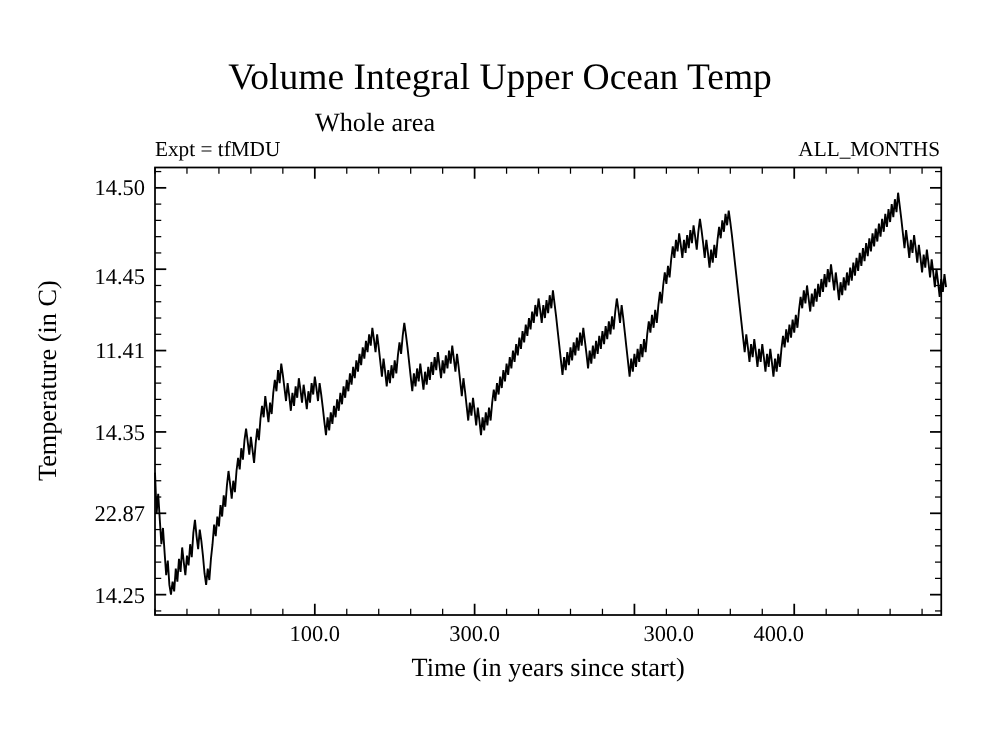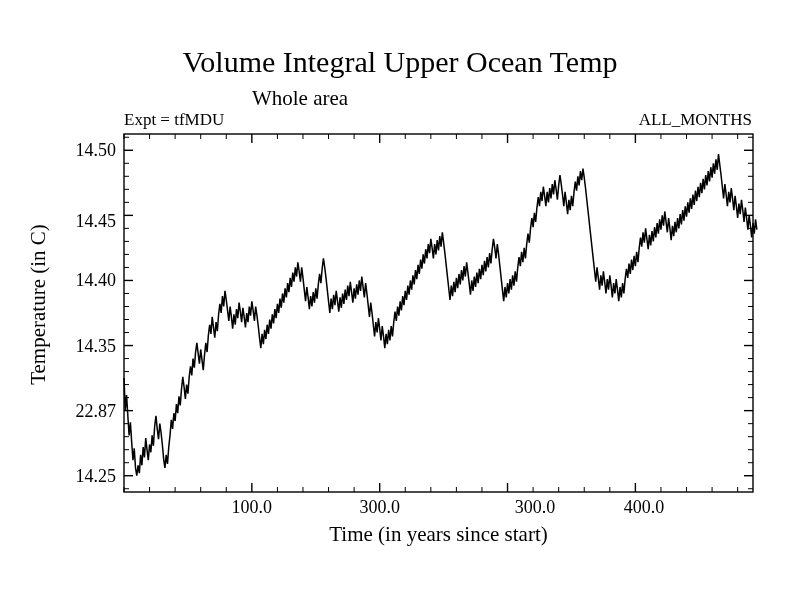--- a/index.html
+++ b/index.html
@@ -220,24 +220,24 @@
       </g>
     <g id="data-lines">
         <polyline points="124.00,378.09 125.28,410.64 126.56,395.01 127.84,415.84 129.11,435.37 130.39,422.35 131.67,441.88 132.95,460.11 134.23,448.39 135.51,467.92 136.78,475.73 138.06,465.31 139.34,473.12 140.62,454.90 141.90,465.31 143.18,447.09 144.46,457.50 145.73,437.97 147.01,449.69 148.29,460.11 149.57,444.48 150.85,452.29 152.13,435.37 153.40,445.79 154.68,426.26 155.96,415.84 157.24,428.86 158.52,439.28 159.80,423.65 161.08,432.77 162.35,444.48 163.63,458.80 164.91,467.92 166.19,454.90 167.47,464.01 168.75,447.09 170.02,435.37 171.30,419.75 172.58,428.86 173.86,413.24 175.14,421.05 176.42,404.13 177.70,413.24 178.97,396.32 180.25,405.43 181.53,388.51 182.81,376.79 184.09,387.20 185.37,398.92 186.64,384.60 187.92,393.71 189.20,376.79 190.48,366.37 191.76,375.49 193.04,358.56 194.32,367.68 195.59,352.05 196.87,342.94 198.15,353.36 199.43,363.77 200.71,349.45 201.99,359.87 203.26,370.28 204.54,354.66 205.82,342.94 207.10,352.05 208.38,335.13 209.66,324.72 210.93,333.83 212.21,316.91 213.49,327.32 214.77,337.73 216.05,322.11 217.33,331.23 218.61,314.30 219.88,303.89 221.16,313.00 222.44,296.08 223.72,306.49 225.00,290.87 226.28,299.98 227.55,310.40 228.83,320.81 230.11,306.49 231.39,316.91 232.67,328.62 233.95,314.30 235.23,324.72 236.50,309.09 237.78,318.21 239.06,302.59 240.34,311.70 241.62,322.11 242.90,307.79 244.17,316.91 245.45,327.32 246.73,313.00 248.01,322.11 249.29,306.49 250.57,315.60 251.85,301.28 253.12,310.40 254.40,320.81 255.68,306.49 256.96,315.60 258.24,326.02 259.52,337.73 260.79,348.15 262.07,333.83 263.35,344.24 264.63,329.92 265.91,339.04 267.19,324.72 268.47,333.83 269.74,319.51 271.02,328.62 272.30,314.30 273.58,323.41 274.86,309.09 276.14,318.21 277.41,303.89 278.69,313.00 279.97,298.68 281.25,307.79 282.53,293.47 283.81,302.59 285.09,288.27 286.36,297.38 287.64,283.06 288.92,292.17 290.20,277.85 291.48,286.96 292.76,272.64 294.03,281.76 295.31,267.44 296.59,276.55 297.87,262.23 299.15,271.34 300.43,281.76 301.71,267.44 302.98,277.85 304.26,289.57 305.54,301.28 306.82,286.96 308.10,297.38 309.38,309.09 310.65,296.08 311.93,306.49 313.21,292.17 314.49,302.59 315.77,288.27 317.05,298.68 318.33,284.36 319.60,273.95 320.88,283.06 322.16,268.74 323.44,258.32 324.72,267.44 326.00,277.85 327.27,289.57 328.55,301.28 329.83,313.00 331.11,298.68 332.39,309.09 333.67,294.77 334.95,305.19 336.22,290.87 337.50,301.28 338.78,311.70 340.06,297.38 341.34,307.79 342.62,293.47 343.89,303.89 345.17,289.57 346.45,299.98 347.73,285.66 349.01,296.08 350.29,281.76 351.57,292.17 352.84,302.59 354.12,288.27 355.40,298.68 356.68,284.36 357.96,294.77 359.24,280.45 360.51,290.87 361.79,276.55 363.07,286.96 364.35,297.38 365.63,283.06 366.91,293.47 368.18,305.19 369.46,316.91 370.74,302.59 372.02,313.00 373.30,324.72 374.58,336.43 375.86,322.11 377.13,332.53 378.41,318.21 379.69,328.62 380.97,340.34 382.25,326.02 383.53,336.43 384.80,348.15 386.08,333.83 387.36,344.24 388.64,329.92 389.92,340.34 391.20,326.02 392.48,336.43 393.75,322.11 395.03,311.70 396.31,320.81 397.59,306.49 398.87,315.60 400.15,301.28 401.42,310.40 402.70,296.08 403.98,305.19 405.26,290.87 406.54,299.98 407.82,285.66 409.10,294.77 410.37,280.45 411.65,289.57 412.93,275.25 414.21,284.36 415.49,270.04 416.77,279.15 418.04,264.83 419.32,273.95 420.60,259.63 421.88,268.74 423.16,254.42 424.44,263.53 425.72,249.21 426.99,258.32 428.27,244.00 429.55,253.12 430.83,238.80 432.11,247.91 433.39,258.32 434.66,244.00 435.94,254.42 437.22,240.10 438.50,250.51 439.78,236.19 441.06,246.61 442.34,232.29 443.61,242.70 444.89,253.12 446.17,264.83 447.45,276.55 448.73,288.27 450.01,299.98 451.28,285.66 452.56,296.08 453.84,281.76 455.12,292.17 456.40,277.85 457.68,288.27 458.96,273.95 460.23,284.36 461.51,270.04 462.79,280.45 464.07,266.13 465.35,276.55 466.63,262.23 467.90,272.64 469.18,283.06 470.46,294.77 471.74,280.45 473.02,290.87 474.30,276.55 475.58,286.96 476.85,272.64 478.13,283.06 479.41,268.74 480.69,279.15 481.97,264.83 483.25,275.25 484.52,260.93 485.80,271.34 487.08,257.02 488.36,267.44 489.64,253.12 490.92,263.53 492.20,249.21 493.47,238.80 494.75,247.91 496.03,258.32 497.31,244.00 498.59,254.42 499.87,266.13 501.14,277.85 502.42,289.57 503.70,301.28 504.98,286.96 506.26,297.38 507.54,283.06 508.82,293.47 510.09,279.15 511.37,289.57 512.65,275.25 513.93,285.66 515.21,271.34 516.49,281.76 517.76,267.44 519.04,257.02 520.32,266.13 521.60,251.81 522.88,262.23 524.16,247.91 525.43,258.32 526.71,244.00 527.99,233.59 529.27,242.70 530.55,228.38 531.83,217.97 533.11,227.08 534.38,212.76 535.66,221.87 536.94,207.55 538.22,197.14 539.50,206.25 540.78,191.93 542.05,201.04 543.33,186.72 544.61,195.84 545.89,206.25 547.17,191.93 548.45,202.35 549.73,188.03 551.00,198.44 552.28,184.12 553.56,194.53 554.84,180.21 556.12,189.33 557.40,199.74 558.67,185.42 559.95,175.01 561.23,184.12 562.51,194.53 563.79,206.25 565.07,191.93 566.35,202.35 567.62,214.06 568.90,199.74 570.18,210.16 571.46,195.84 572.74,206.25 574.02,191.93 575.29,181.52 576.57,190.63 577.85,176.31 579.13,185.42 580.41,171.10 581.69,180.21 582.97,168.50 584.24,177.61 585.52,188.03 586.80,199.74 588.08,211.46 589.36,223.17 590.64,234.89 591.91,246.61 593.19,258.32 594.47,270.04 595.75,281.76 597.03,267.44 598.31,277.85 599.59,289.57 600.86,275.25 602.14,285.66 603.42,271.34 604.70,281.76 605.98,293.47 607.26,279.15 608.53,289.57 609.81,275.25 611.09,285.66 612.37,297.38 613.65,283.06 614.93,293.47 616.21,279.15 617.48,289.57 618.76,301.28 620.04,286.96 621.32,297.38 622.60,283.06 623.88,293.47 625.15,279.15 626.43,268.74 627.71,277.85 628.99,263.53 630.27,273.95 631.55,259.63 632.83,270.04 634.10,255.72 635.38,266.13 636.66,251.81 637.94,262.23 639.22,247.91 640.50,237.49 641.77,246.61 643.05,232.29 644.33,242.70 645.61,228.38 646.89,238.80 648.17,249.21 649.45,234.89 650.72,245.31 652.00,230.99 653.28,241.40 654.56,227.08 655.84,237.49 657.12,223.17 658.39,233.59 659.67,219.27 660.95,229.68 662.23,215.36 663.51,225.78 664.79,211.46 666.07,221.87 667.34,232.29 668.62,217.97 669.90,228.38 671.18,240.10 672.46,225.78 673.74,236.19 675.01,221.87 676.29,232.29 677.57,217.97 678.85,228.38 680.13,214.06 681.41,224.48 682.68,210.16 683.96,220.57 685.24,206.25 686.52,216.67 687.80,202.35 689.08,212.76 690.36,198.44 691.63,208.85 692.91,194.53 694.19,204.95 695.47,190.63 696.75,201.04 698.03,186.72 699.30,197.14 700.58,182.82 701.86,193.23 703.14,178.91 704.42,189.33 705.70,175.01 706.98,185.42 708.25,171.10 709.53,181.52 710.81,167.20 712.09,177.61 713.37,163.29 714.65,173.71 715.92,159.39 717.20,169.80 718.48,154.18 719.76,164.59 721.04,175.01 722.32,186.72 723.60,198.44 724.87,184.12 726.15,194.53 727.43,206.25 728.71,191.93 729.99,202.35 731.27,188.03 732.54,198.44 733.82,210.16 735.10,195.84 736.38,206.25 737.66,217.97 738.94,203.65 740.22,214.06 741.49,199.74 742.77,210.16 744.05,221.87 745.33,207.55 746.61,217.97 747.89,229.68 749.16,215.36 750.44,225.78 751.72,237.49 753.00,223.17 754.28,233.59 755.56,219.27 756.84,229.68" fill="none" stroke="#000000" stroke-width="1.5" stroke-linejoin="miter" stroke-linecap="butt"></polyline>
       </g>
   </svg>
 
   <div id="x-tick-labels">
       <div class="txt tick-label-x" style="left: 251.846px;">100.0</div>
       <div class="txt tick-label-x" style="left: 379.691px;">300.0</div>
       <div class="txt tick-label-x" style="left: 487px; margin-left: 48px;">300.0</div>
-      <div class="txt tick-label-x" style="left: 644px;">400.0</div>
+      <div class="txt tick-label-x" style="left: 623px;">400.0</div>
     </div>
   <div id="y-tick-labels">
       <div class="txt tick-label-y" style="top: 475.727px;">14.25</div>
       <div class="txt tick-label-y" style="top: 410.636px;">22.87</div>
       <div class="txt tick-label-y" style="top: 345.545px;">14.35</div>
-      <div class="txt tick-label-y" style="top: 280.455px;">14.40</div>
+      <div class="txt tick-label-y" style="top: 280.455px;">11.41</div>
       <div class="txt tick-label-y" style="top: 221px;">14.45</div>
       <div class="txt tick-label-y" style="top: 150.273px;">14.50</div>
     </div>
 
 </div>
 
 </body></html>

